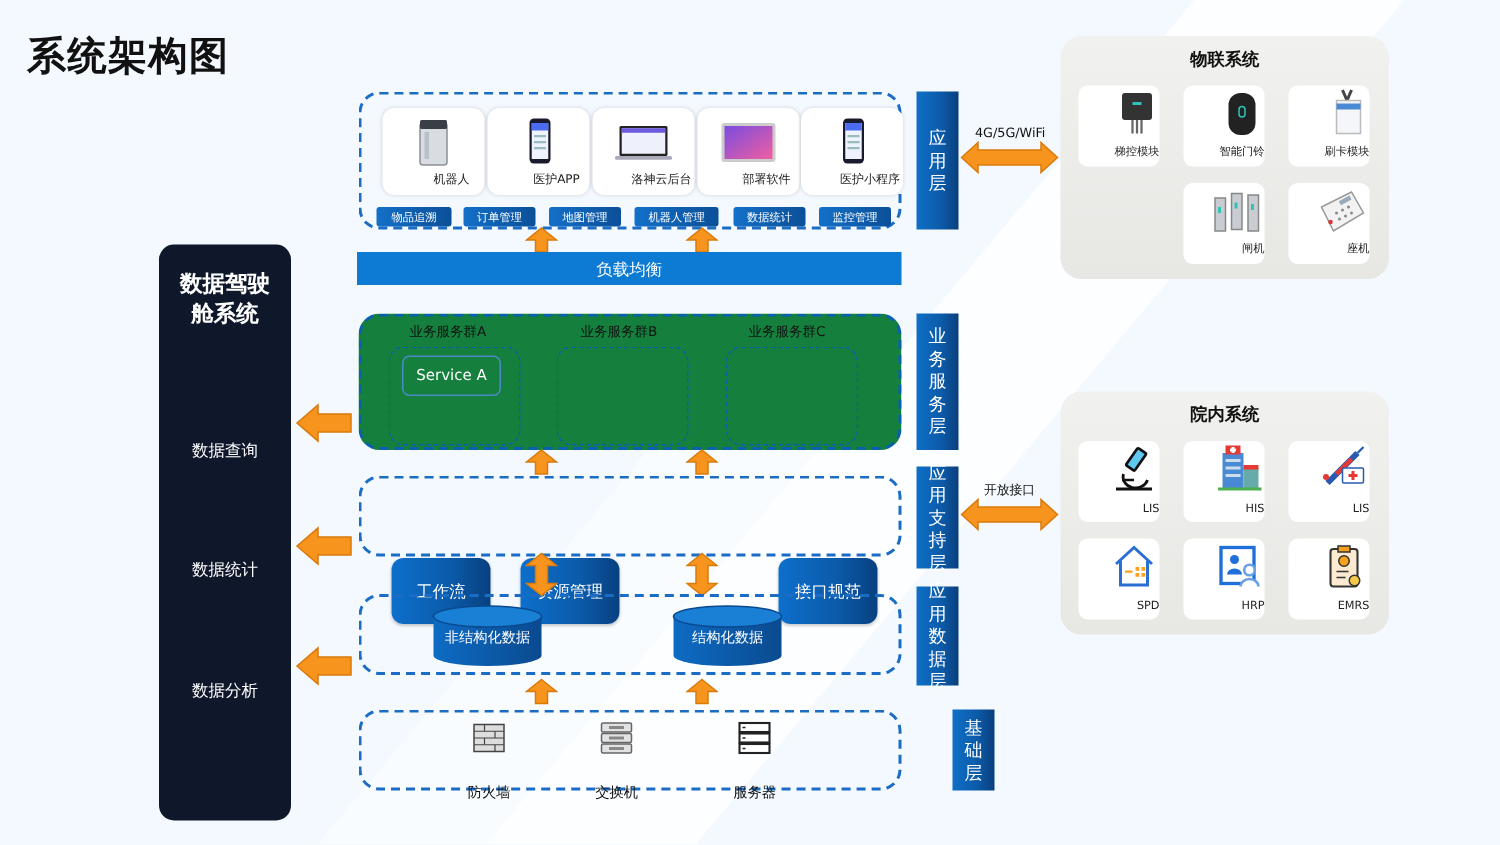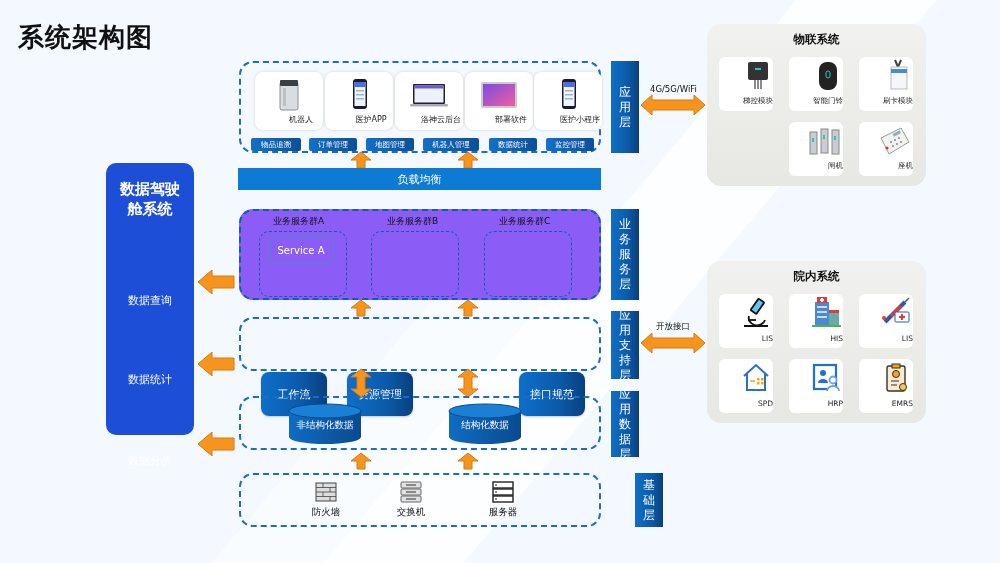--- a/index.html
+++ b/index.html
@@ -13,22 +13,22 @@
     position: absolute; background: rgba(255,255,255,0.75);
     transform: skewX(-40deg); pointer-events: none;
   }
   .abs { position: absolute; }
   .title {
     left: 18px; top: 20px; font-size: 26px; font-weight: bold; color: #111;
     letter-spacing: 1px;
   }
   
   .cockpit {
-    left: 106px; top: 163px; width: 88px; height: 272px;
-    background: #1d4ed8; border-radius: 10px; color: #fff;
+    left: 106px; top: 163px; width: 88px; height: 384px;
+    background: #0f172a; border-radius: 10px; color: #fff;
     display: flex; flex-direction: column; align-items: center;
   }
   .cockpit-title { font-size: 15px; font-weight: bold; text-align: center; line-height: 20px; margin-top: 16px; width: 74px; }
   .cockpit-item { position: absolute; font-size: 11px; width: 100%; text-align: center; }
 
   .dash-box {
     border: 2px dashed #1a6cc4; border-radius: 14px;
   }
   .layer-label {
     background: linear-gradient(90deg, #0f6fc6 0%, #0c5aa8 60%, #0a3f7c 100%);
@@ -45,42 +45,42 @@
   .app-card .label { font-size: 8px; color: #222; position: absolute; bottom: 5px; margin-left: 24px; }
   .app-tag {
     position: absolute; top: 75px; height: 13px; background: linear-gradient(90deg,#1370c8,#0b4f98);
     color: #fff; font-size: 7.5px; display: flex; align-items: center; justify-content: center; border-radius: 2px;
   }
   .lb {
     left: 238px; top: 168px; width: 363px; height: 22px; background: #0d7bd4; color: #fff;
     font-size: 11px; display: flex; align-items: center; justify-content: center;
   }
   .biz {
-    left: 239px; top: 209px; width: 362px; height: 91px; background: #8b5cf6;
+    left: 239px; top: 209px; width: 362px; height: 91px; background: #15803d;
     border: 2px dashed #0a5fb0; border-radius: 14px;
   }
   .biz-group-title { position: absolute; top: 4px; font-size: 9px; color: #111; }
   .biz-group {
     position: absolute; top: 20px; width: 88px; height: 66px; border: 1.5px dashed #0a5fb0; border-radius: 10px;
   }
   .service-a {
     position: absolute; left: 8px; top: 5px; width: 66px; height: 27px; border: 1.5px solid #4b8ac8;
     border-radius: 5px; color: #fff; font-size: 10px; display: flex; align-items: center; justify-content: center;
   }
   .sup-btn {
     position: absolute; top: 9px; width: 66px; height: 44px; border-radius: 8px;
     background: linear-gradient(90deg,#0d6fcb 0%,#0b5aa9 60%,#08407f 100%);
     color: #fff; font-size: 11px; display: flex; align-items: center; justify-content: center;
     box-shadow: 0 1px 2px rgba(0,0,0,0.2);
     margin-top: 44px;
   }
   .db { position: absolute; width: 76px; height: 42px; }
   .db-label { position: absolute; left: 0; right: 0; top: 16px; color: #fff; font-size: 9.5px; text-align: center; }
   .infra-item { position: absolute; top: 5px; width: 60px; display:flex; flex-direction: column; align-items: center; }
-  .infra-item .label { font-size: 9.5px; color: #111; margin-top: 2px; }
+  .infra-item .label { font-size: 9.5px; color: #111; margin-top: 18px; }
 
   .sys-panel {
     background: linear-gradient(180deg,#f1f1ef,#e7e7e4); border-radius: 14px;
   }
   .sys-title { position: absolute; top: 8px; left: 0; right: 0; text-align: center; font-size: 11.5px; font-weight: bold; color: #111; }
   .sys-card {
     position: absolute; width: 54px; height: 54px; background: #fff; border-radius: 6px;
     display: flex; flex-direction: column; align-items: flex-end;
   }
   .sys-card .label { position: absolute; bottom: 5px; font-size: 7.5px; color: #222; }

